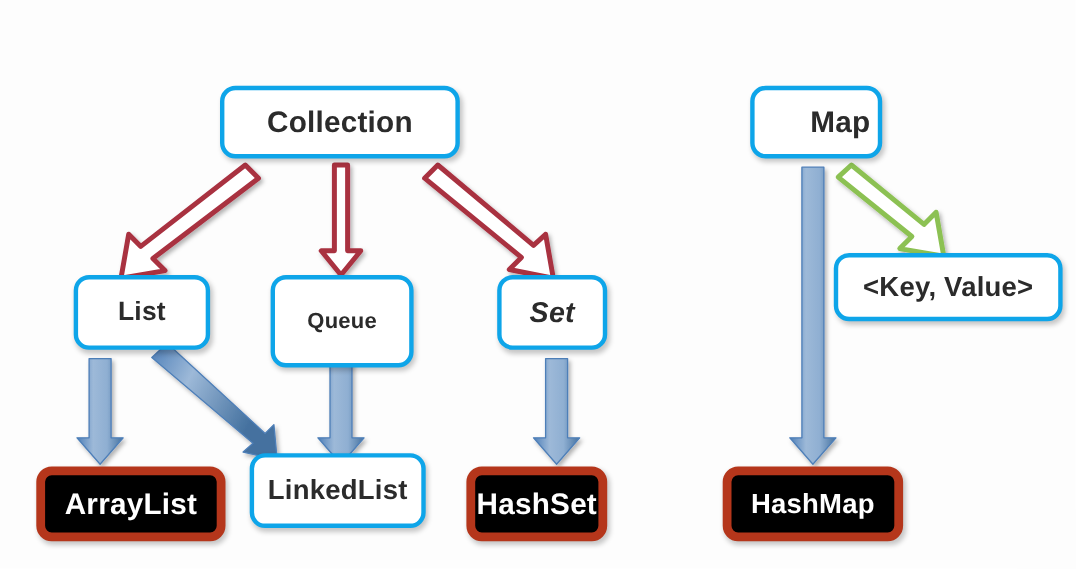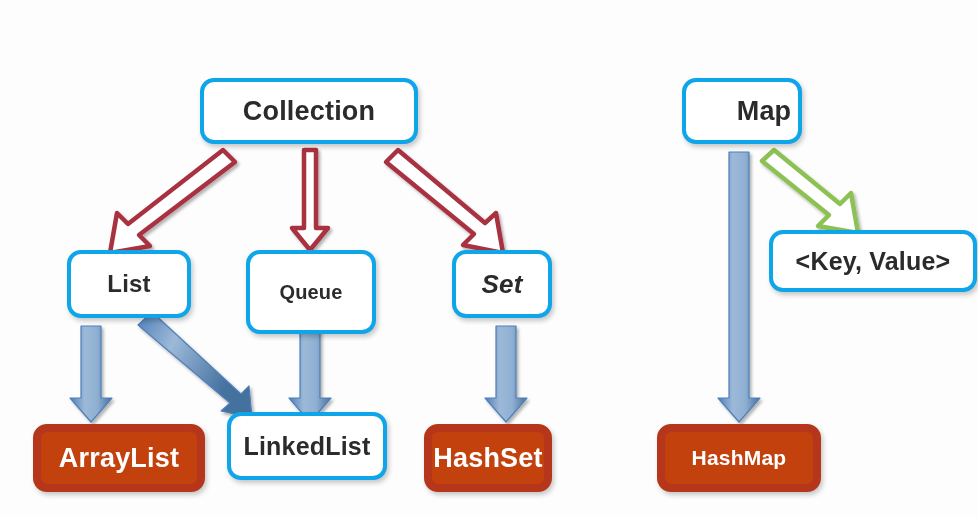--- a/index.html
+++ b/index.html
@@ -37,21 +37,21 @@
     background: #ffffff;
     color: #2b2b2b;
     font-weight: bold;
     letter-spacing: 0.2px;
     box-shadow: 2px 3px 5px rgba(0,0,0,0.22);
     text-align: center;
     white-space: nowrap;
     z-index: 5;
   }
   .node.filled {
-    background: #c2410c;
+    background: #000000;
     color: #ffffff;
     border-color: #B5361B;
   }
   .node.iface {
     border-width: 4px;
   }
   .caption {
     position: absolute;
     color: #2b2b2b;
     font-weight: bold;
@@ -126,20 +126,20 @@
 
   <div id="nodes-host">
       <div class="node iface" style="left: 200px; top: 78px; width: 218px; height: 66px; font-size: 27px;">Collection</div>
       <div class="node iface" style="left: 67px; top: 250px; width: 124px; height: 68px; font-size: 24px;">List</div>
       <div class="node iface" style="left: 246px; top: 250px; width: 130px; height: 84px; font-size: 20px;">Queue</div>
       <div class="node iface" style="left: 452px; top: 250px; width: 100px; height: 68px; font-size: 26px; font-style: italic;">Set</div>
       <div class="node filled" style="left: 33px; top: 424px; width: 172px; height: 68px; font-size: 27px;">ArrayList</div>
       <div class="node iface" style="left: 227px; top: 412px; width: 160px; height: 68px; font-size: 25px;">LinkedList</div>
       <div class="node filled" style="left: 424px; top: 424px; width: 128px; height: 68px; font-size: 27px;">HashSet</div>
       <div class="node iface" style="left: 682px; top: 78px; width: 120px; height: 66px; font-size: 27px; padding-left: 44px;">Map</div>
-      <div class="node iface" style="left: 758px; top: 230px; width: 208px; height: 62px; font-size: 25px; margin-left: 11px;">&lt;Key, Value&gt;</div>
-      <div class="node filled" style="left: 657px; top: 424px; width: 164px; height: 68px; font-size: 21px;">HashMap</div>
+      <div class="node iface" style="left: 758px; top: 230px; width: 208px; height: 62px; font-size: 25px;">&lt;Key, Value&gt;</div>
+      <div class="node filled" style="left: 657px; top: 424px; width: 164px; height: 68px; font-size: 25px;">HashMap</div>
     </div>
   <div id="captions-host">
       <div class="caption" style="left: 788px; top: 295px; width: 180px; font-size: 23px;"></div>
     </div>
 
 </div>
 
 </body></html>

